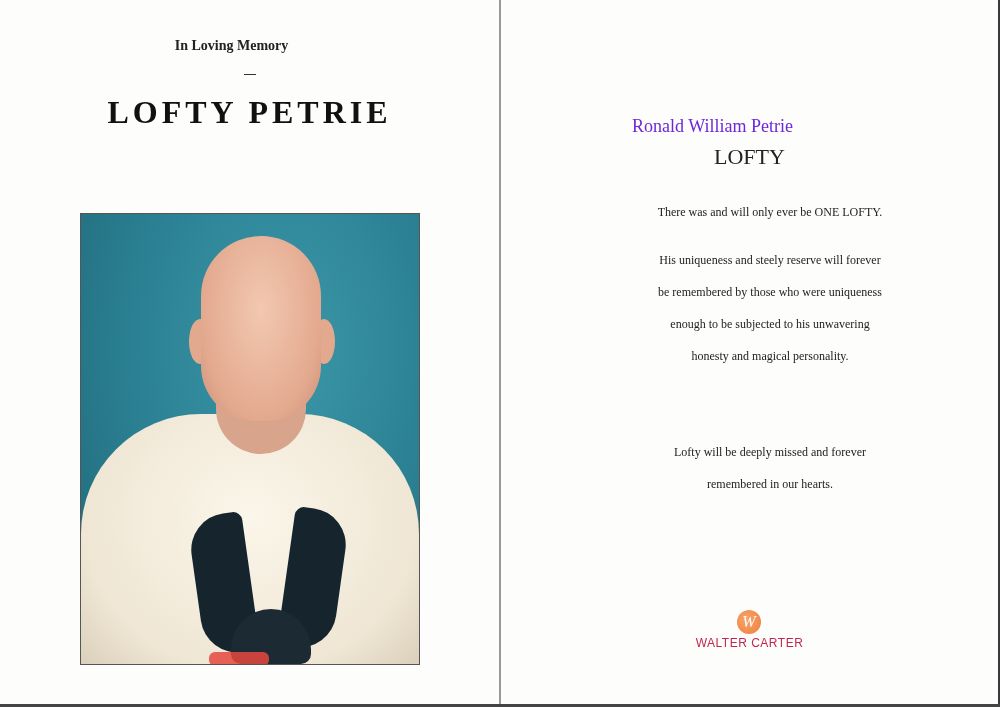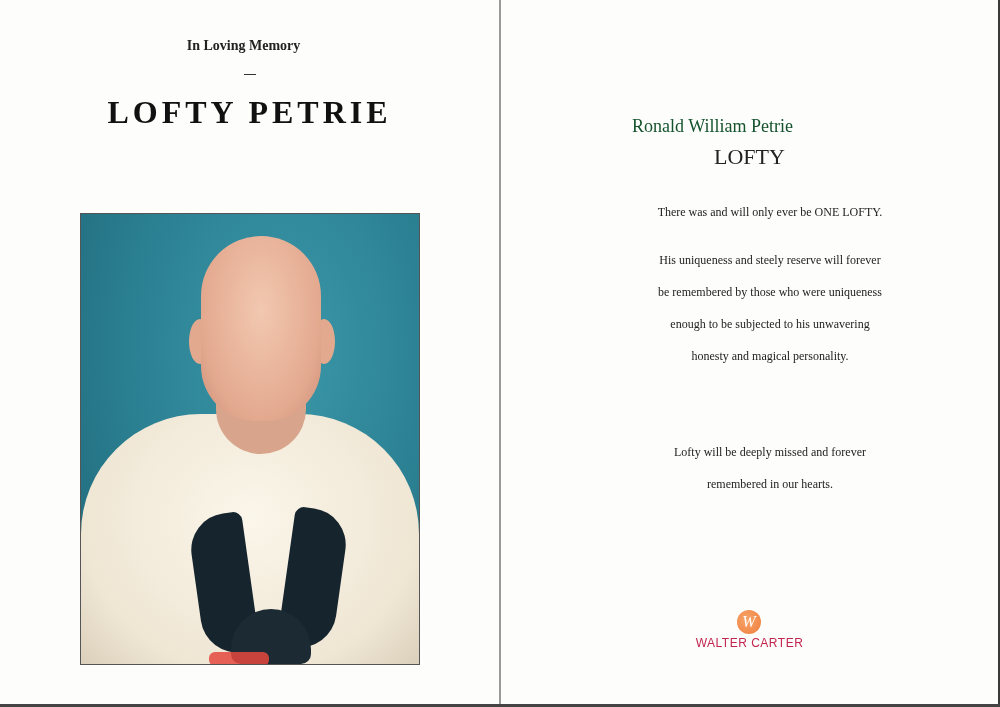--- a/index.html
+++ b/index.html
@@ -8,21 +8,21 @@
       background: #3a3a3a; position: relative;
       font-family: "Liberation Serif", serif;
     }
     .page {
       position: absolute; top: 0; background: #fdfdfb;
     }
     .page-left { left: 0; width: 499px; height: 704px; border-right: 1px solid #888; }
     .page-right { left: 501px; width: 497px; height: 704px; }
     .divider { position: absolute; left: 499px; top: 0; width: 2px; height: 707px; background: #9a9a9a; }
 
-    .in-loving { position: absolute; top: 38px; left: 12px; width: 463px; text-align: center;
+    .in-loving { position: absolute; top: 38px; left: 0; width: 463px; text-align: center;
       font-weight: bold; font-size: 14px; color: #222; }
     .dash { position: absolute; top: 74px; left: 244px; width: 12px; height: 1px; background: #333; }
     .name-title { position: absolute; top: 94px; left: 0; width: 499px; text-align: center;
       font-family: Liberation Serif, serif; font-weight: bold; font-size: 32px;
       letter-spacing: 4px; color: #111; }
     .dates { position: absolute; top: 152px; left: 0; width: 499px; text-align: center;
       font-weight: bold; font-size: 15px; color: #222; }
 
     .photo { position: absolute; left: 80px; top: 213px; width: 338px; height: 450px;
       border: 1px solid #555; overflow: hidden;
@@ -37,21 +37,21 @@
       border-radius: 60px 60px 55px 55px; }
     .photo .ear-l { position: absolute; left: 108px; top: 105px; width: 22px; height: 45px; background: #e3a98f; border-radius: 50%; }
     .photo .ear-r { position: absolute; left: 232px; top: 105px; width: 22px; height: 45px; background: #e3a98f; border-radius: 50%; }
     .photo .wing-l { position: absolute; left: 115px; top: 300px; width: 55px; height: 140px; background: #16242e;
       border-radius: 40px 10px 20px 40px; transform: rotate(-8deg); }
     .photo .wing-r { position: absolute; left: 205px; top: 295px; width: 55px; height: 140px; background: #16242e;
       border-radius: 10px 40px 40px 20px; transform: rotate(8deg); }
     .photo .eagle { position: absolute; left: 150px; top: 395px; width: 80px; height: 55px; background: #1c2a33; border-radius: 40px 40px 10px 10px; }
     .photo .red { position: absolute; left: 128px; top: 438px; width: 60px; height: 14px; background: #e5483e; border-radius: 6px; opacity: 0.85; }
 
-    .r-full { position: absolute; top: 116px; left: 0; width: 423px; text-align: center; font-size: 18px; color: #14532d; }
+    .r-full { position: absolute; top: 116px; left: 0; width: 423px; text-align: center; font-size: 18px; color: #6d28d9; }
     .r-nick { position: absolute; top: 144px; left: 0; width: 497px; text-align: center; font-size: 22px; color: #222; }
     .r-text { position: absolute; left: 0; width: 538px; text-align: center; font-size: 12px; color: #222; line-height: 32px; }
     .r-one { top: 196px; }
     .r-para { top: 244px; }
     .r-closing { top: 436px; }
 
     .logo { position: absolute; top: 610px; left: 236px; width: 24px; height: 24px; border-radius: 50%;
       background: radial-gradient(circle at 40% 40%, #f7a56a 0%, #ef7d3c 100%);
       color: #fff; font-style: italic; font-size: 16px; text-align: center; line-height: 24px; }
     .brand { position: absolute; top: 636px; left: 0; width: 497px; text-align: center;

